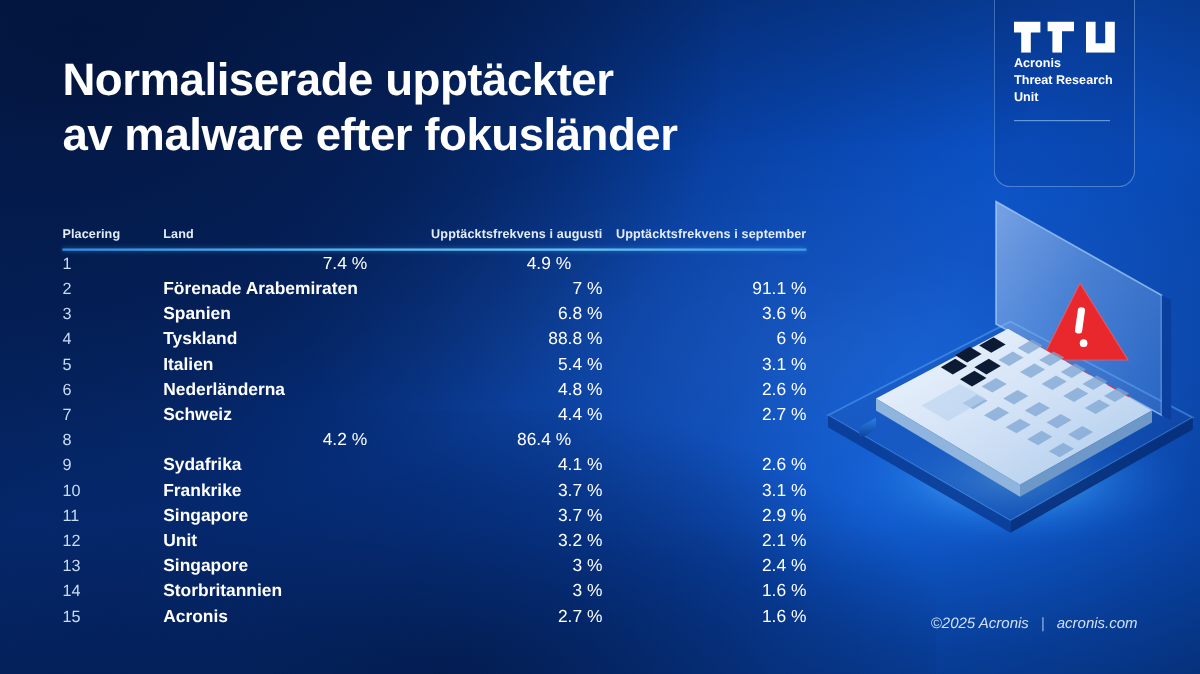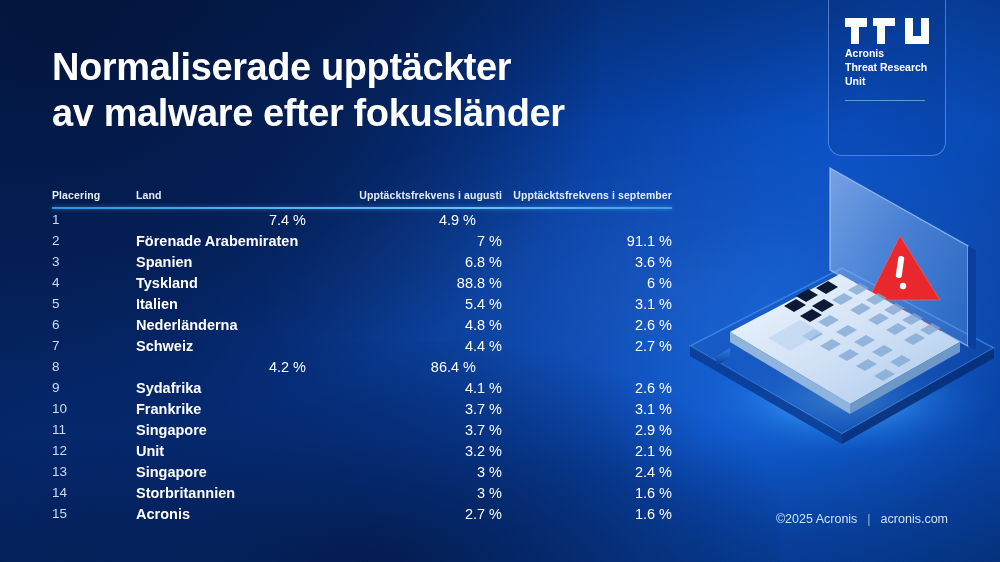--- a/index.html
+++ b/index.html
@@ -159,20 +159,21 @@
 
   
   .footer {
     position: absolute;
     right: 52px; bottom: 36px;
     display: flex;
     align-items: flex-start;
     gap: 10px;
     color: #cfe0f6;
     font-size: 12.5px;
+    font-style: italic;
   }
   .footer .sep { color: #8fb4e0; }
 
   
   .laptop {
     position: absolute;
     left: 672px; top: 150px;
     width: 336px; height: 312px;
   }
 </style>

